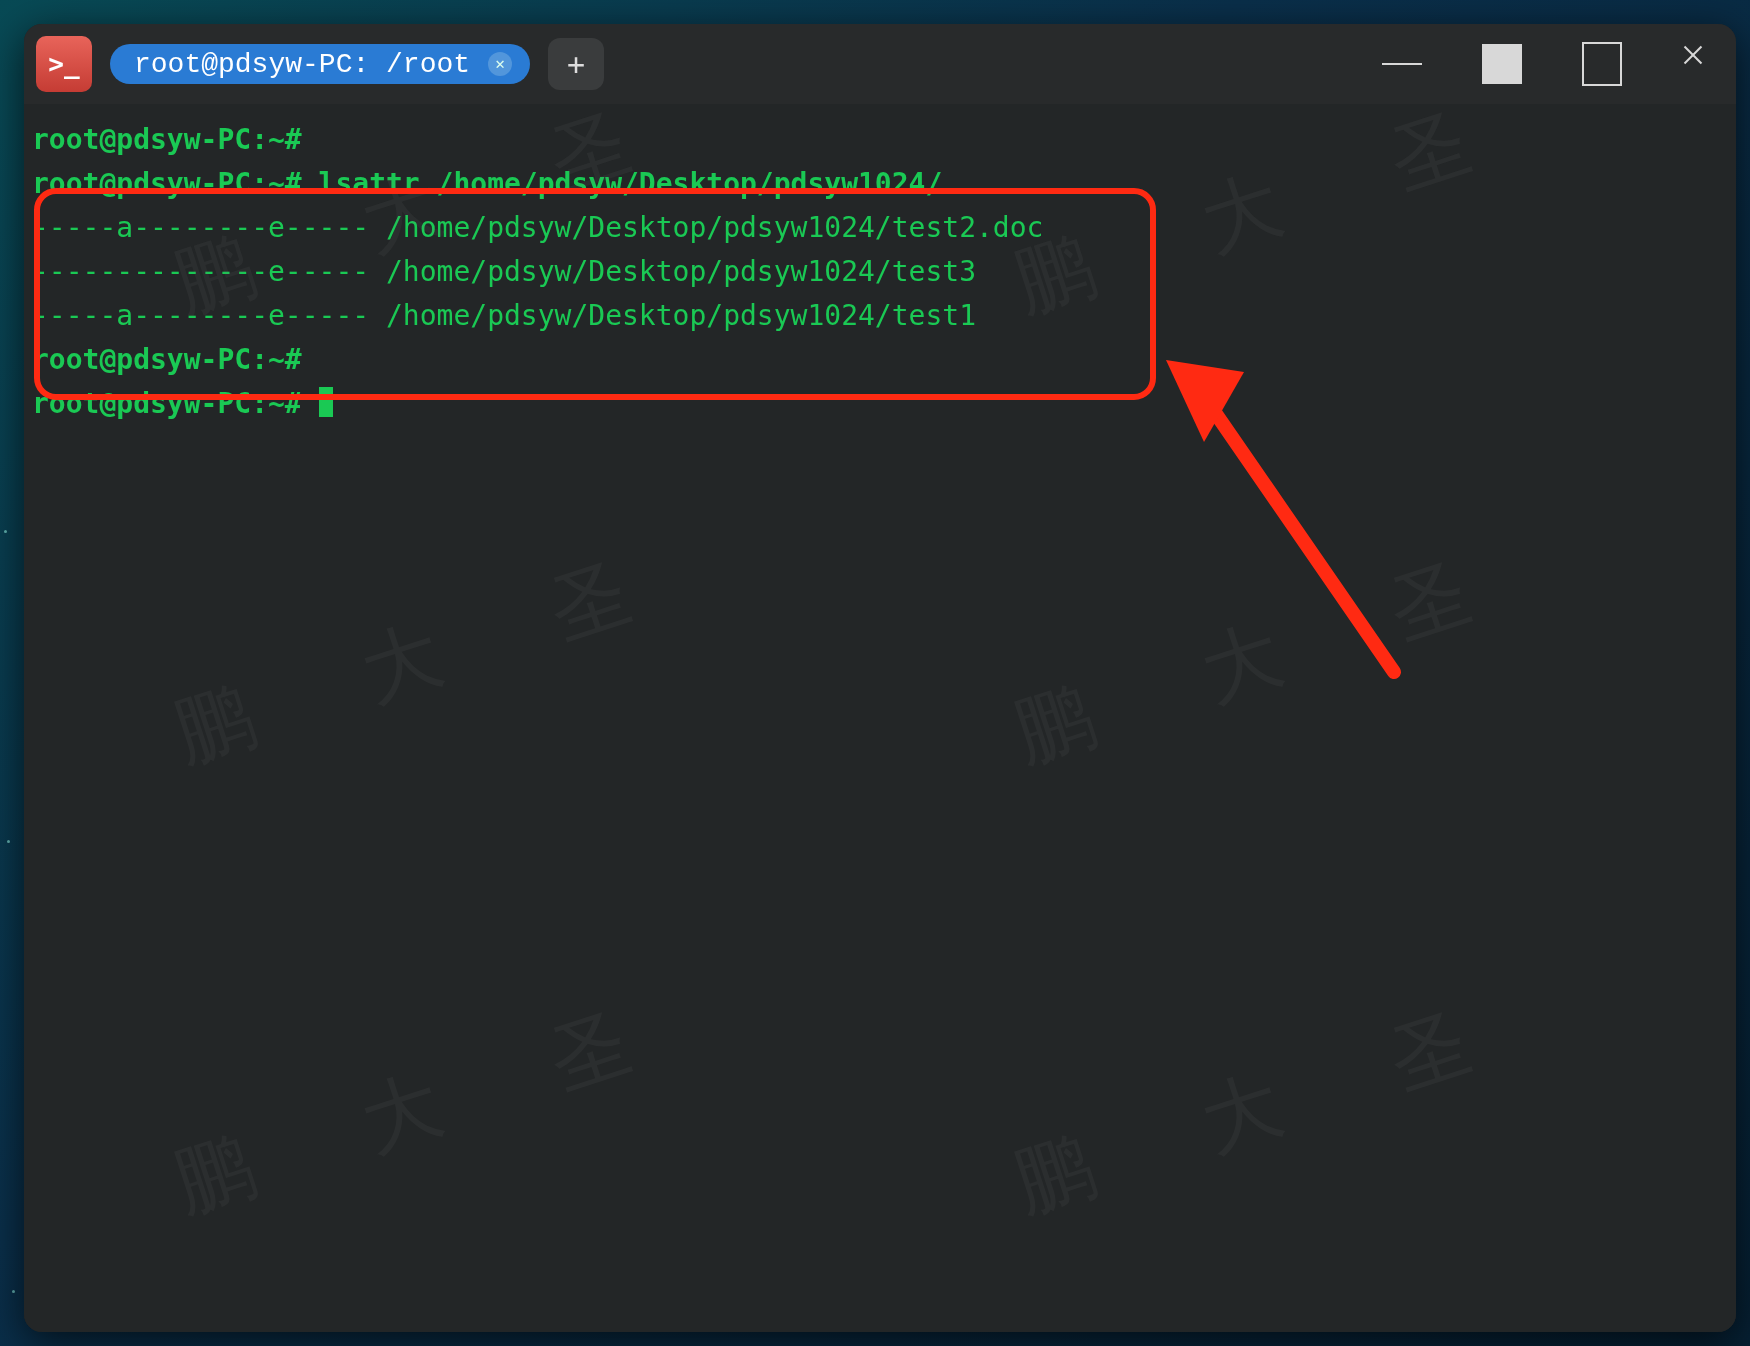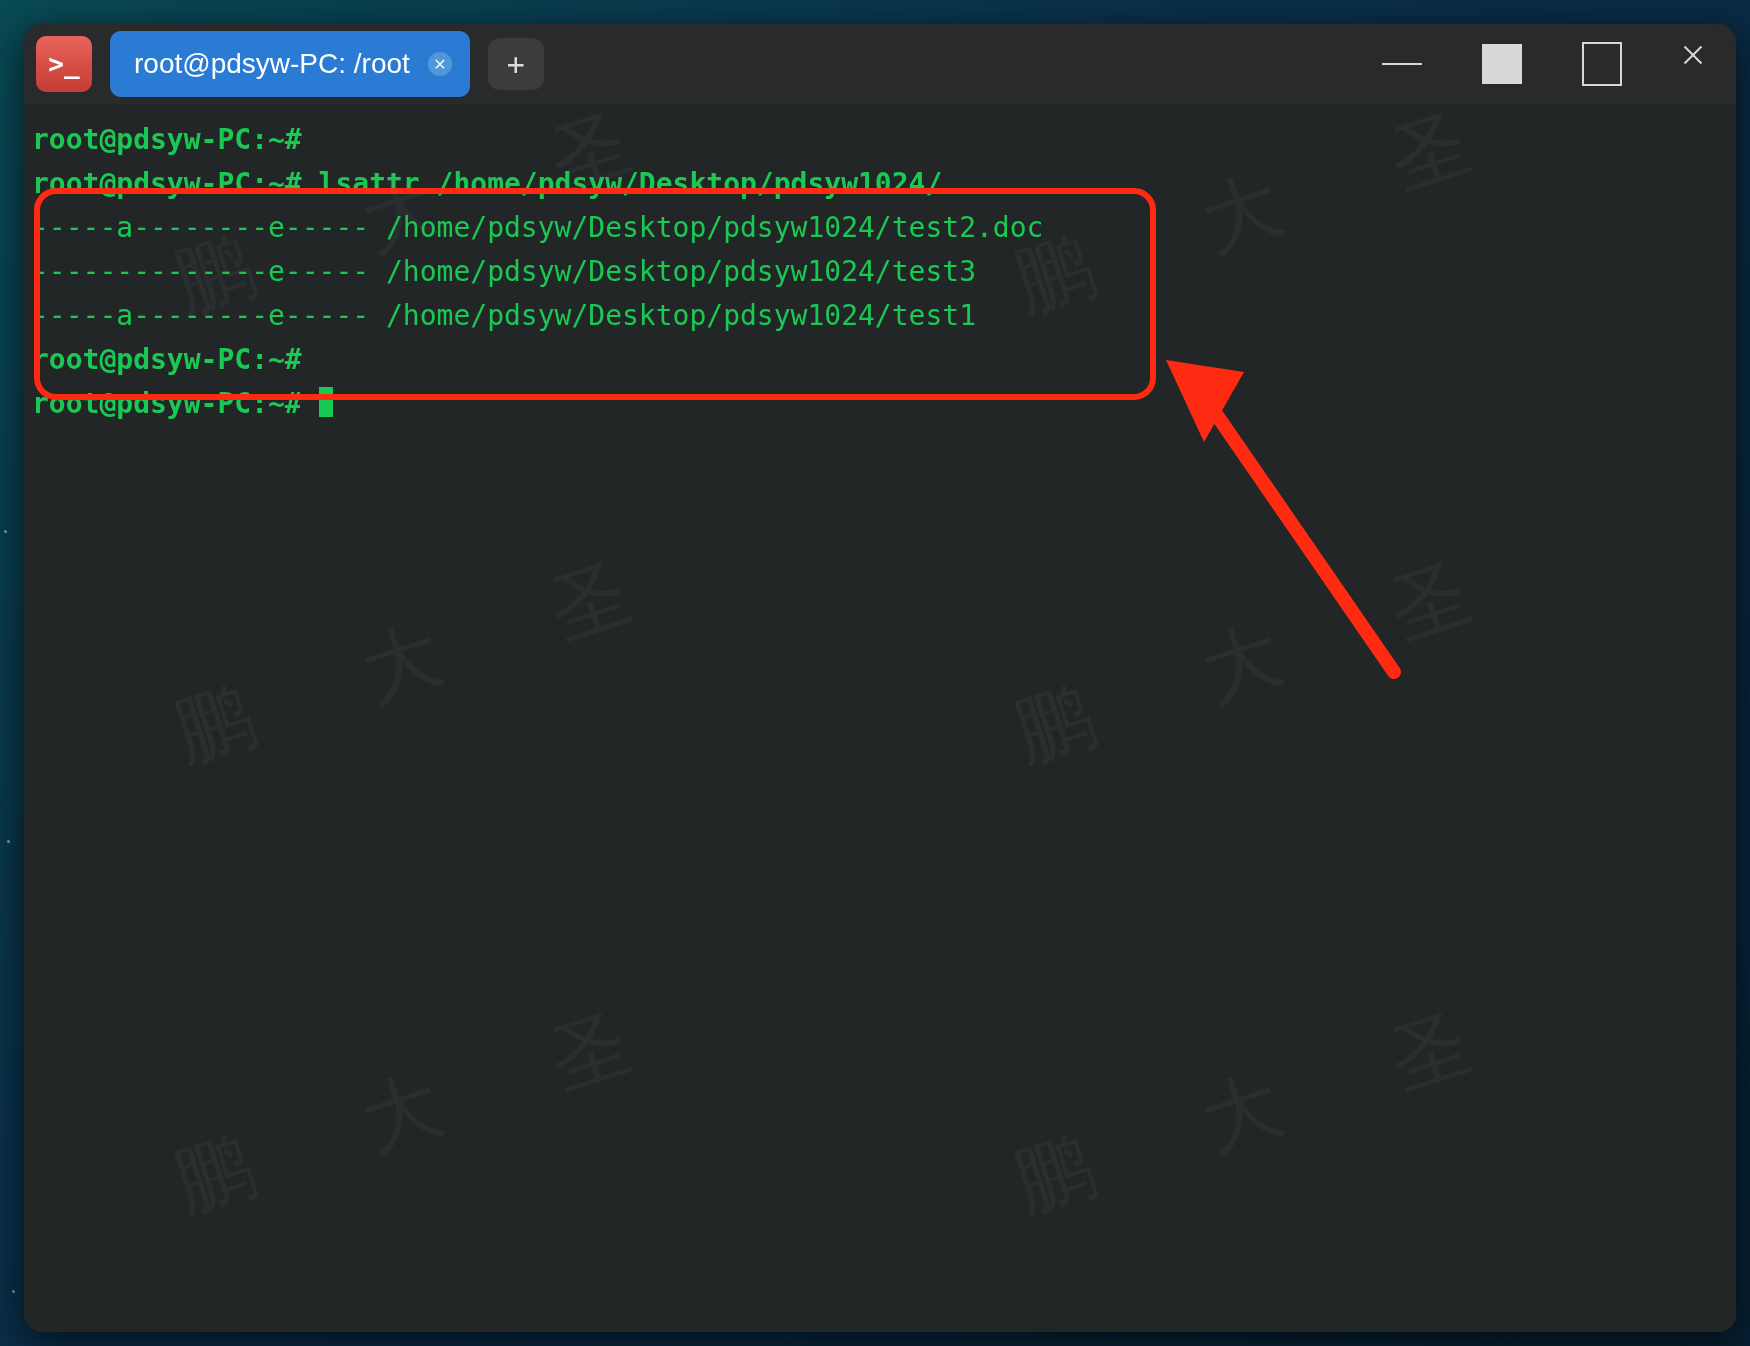--- a/index.html
+++ b/index.html
@@ -23,23 +23,23 @@
     height:80px;background:#282a2b;display:flex;align-items:center;
     padding:0 14px 0 12px;gap:18px;
   }
   .app-icon{
     width:56px;height:56px;border-radius:10px;
     background:linear-gradient(180deg,#e8645a 0%,#c53c34 100%);
     display:flex;align-items:center;justify-content:center;font-size:26px;
     color:#fff;font-weight:bold;
   }
   .tab{
-    height:66px;background:#2a7bd4;color:#fff;border-radius:11px;
+    height:40px;background:#2a7bd4;color:#fff;border-radius:21px;
     display:flex;align-items:center;gap:18px;padding:0 18px 0 24px;
-    font-size:28px;font-family:Liberation Sans, sans-serif;
+    font-size:28px;font-family:Liberation Mono, monospace;
   }
   .tab-close{
     width:24px;height:24px;border-radius:12px;background:#5296db;
     display:flex;align-items:center;justify-content:center;color:#dfe;font-size:16px;
     cursor:pointer;
   }
   .newtab{
     width:56px;height:52px;border-radius:12px;background:#3a3c3d;
     display:flex;align-items:center;justify-content:center;color:#ddd;font-size:30px;
     cursor:pointer;

